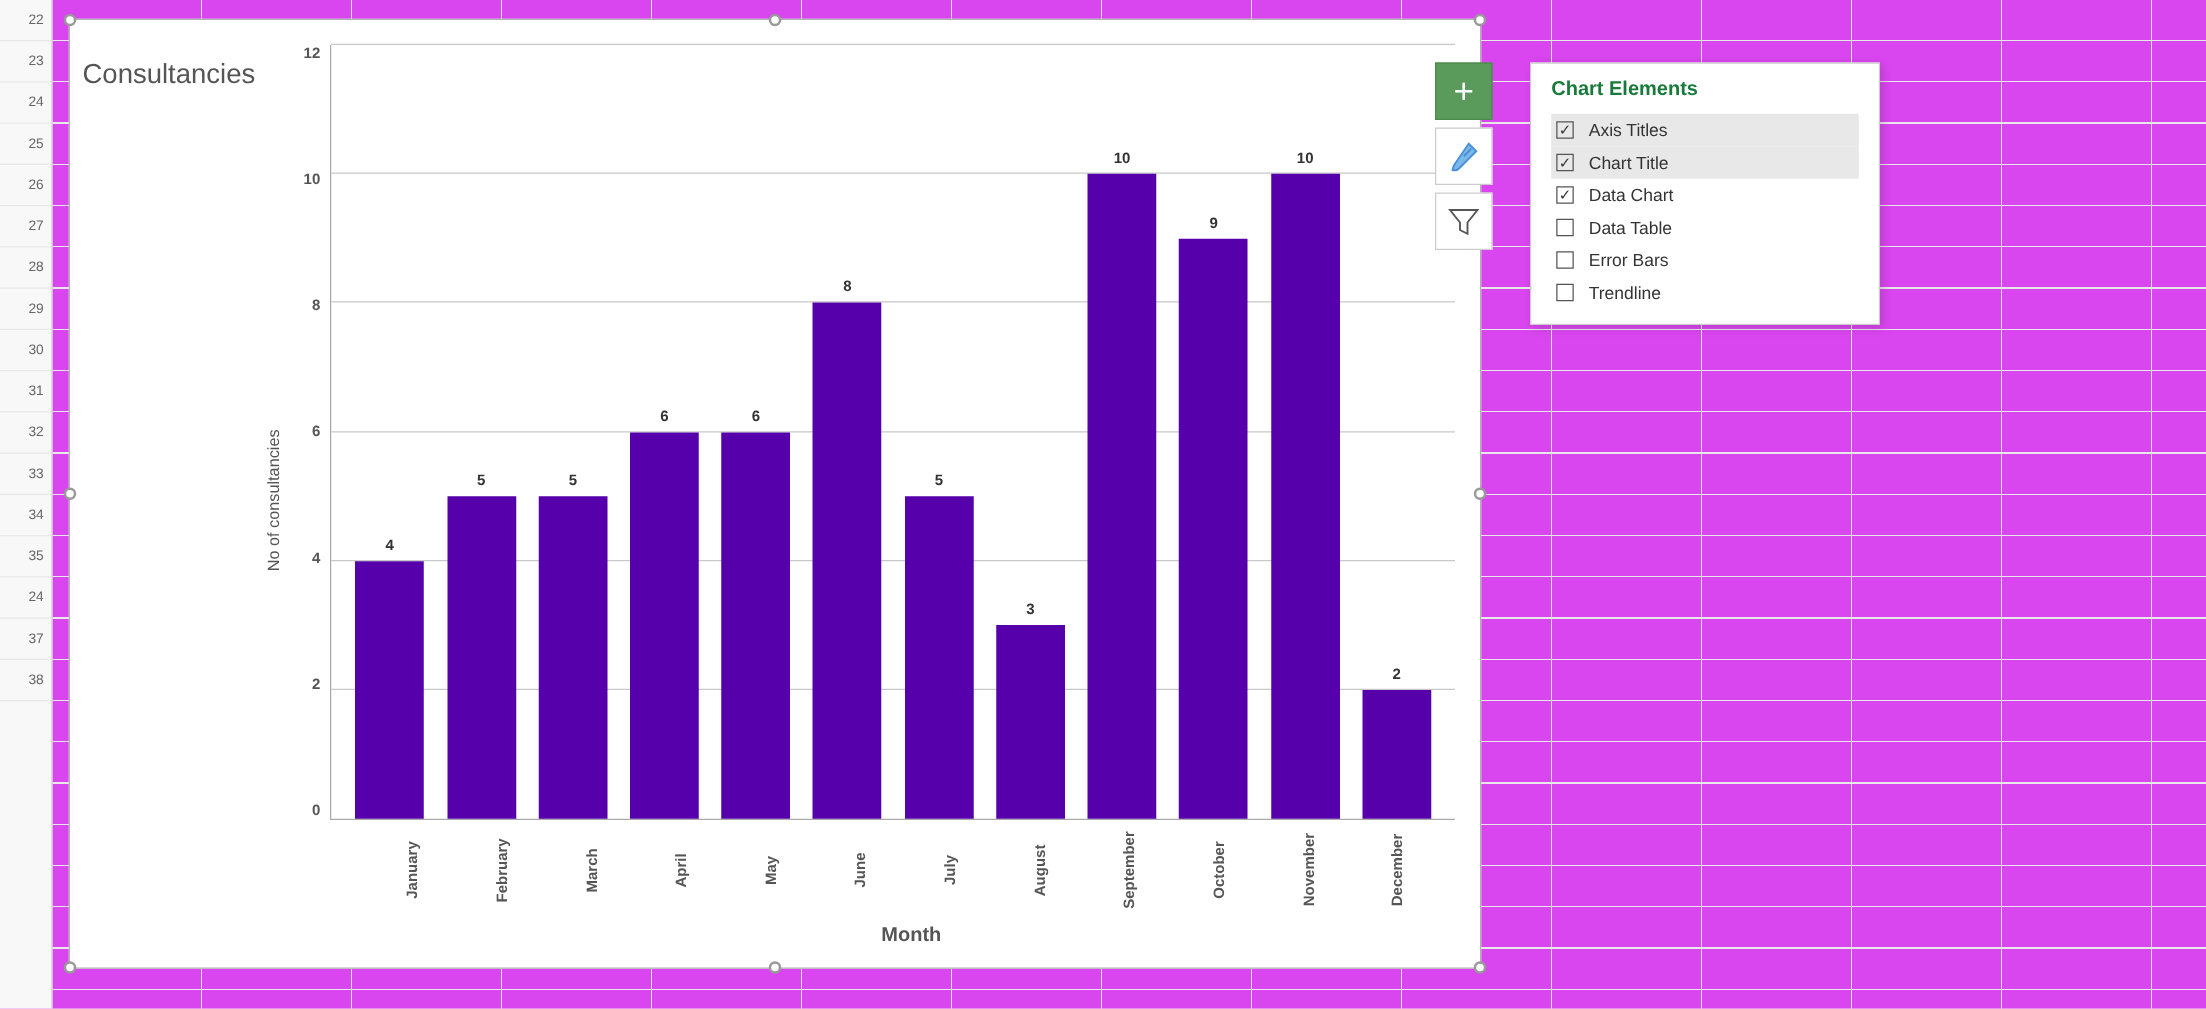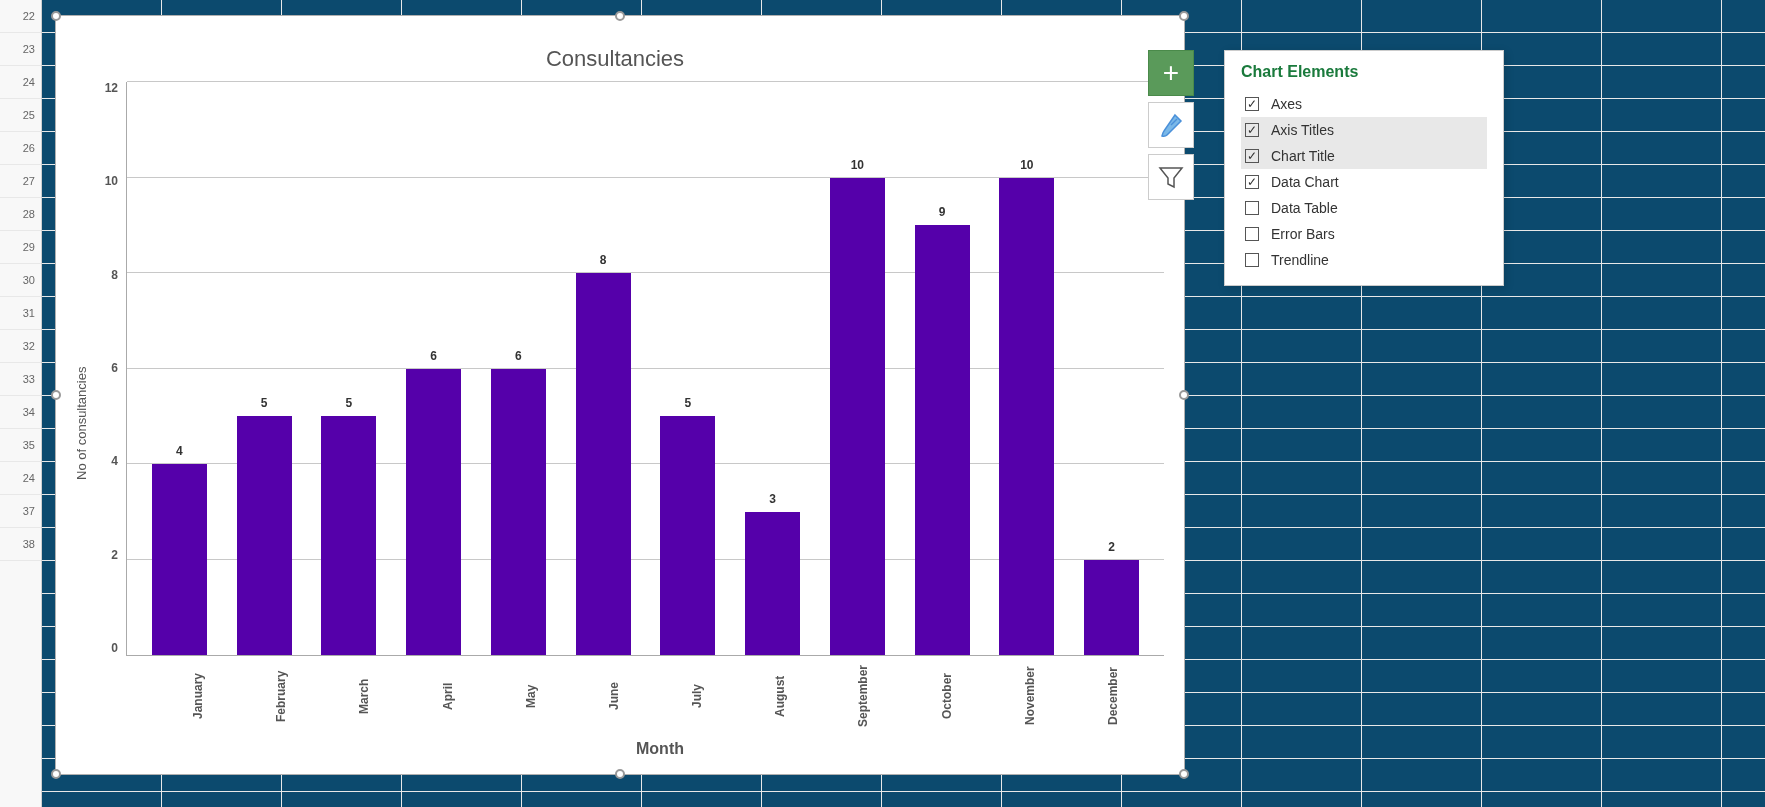--- a/index.html
+++ b/index.html
@@ -7,21 +7,21 @@
       background: #f0f0f0;
       font-family: 'Segoe UI', Arial, sans-serif;
       width: 1765px;
       height: 807px;
       overflow: hidden;
     }
 
     .spreadsheet-bg {
       width: 1765px;
       height: 807px;
-      background: #0c4a6e;
+      background: #d946ef;
       position: relative;
     }
 
     
     .row-numbers {
       position: absolute;
       left: 0;
       top: 0;
       width: 42px;
       height: 100%;
@@ -78,21 +78,21 @@
 
     
     .chart-inner {
       position: absolute;
       left: 0;
       top: 0;
       right: 0;
       bottom: 0;
       padding: 20px 20px 10px 10px;
       display: flex;
-      flex-direction: column;
+      flex-direction: row;
     }
 
     .chart-title {
       text-align: center;
       font-size: 22px;
       color: #555;
       font-weight: normal;
       margin-bottom: 10px;
       margin-top: 10px;
     }
@@ -519,24 +519,20 @@
 
   <div class="filter-btn">
     <svg class="filter-svg" viewBox="0 0 28 28" fill="none">
       <polygon points="3,5 25,5 17,15 17,24 11,21 11,15" stroke="#555" stroke-width="1.5" fill="none"></polygon>
     </svg>
   </div>
 
   <div class="chart-elements-panel">
     <div class="panel-title">Chart Elements</div>
 
-    <div class="panel-item">
-      <div class="checkbox checked"></div>
-      <span>Axes</span>
-    </div>
     <div class="panel-item highlighted">
       <div class="checkbox checked"></div>
       <span>Axis Titles</span>
     </div>
     <div class="panel-item highlighted">
       <div class="checkbox checked"></div>
       <span>Chart Title</span>
     </div>
     <div class="panel-item">
       <div class="checkbox checked"></div>

